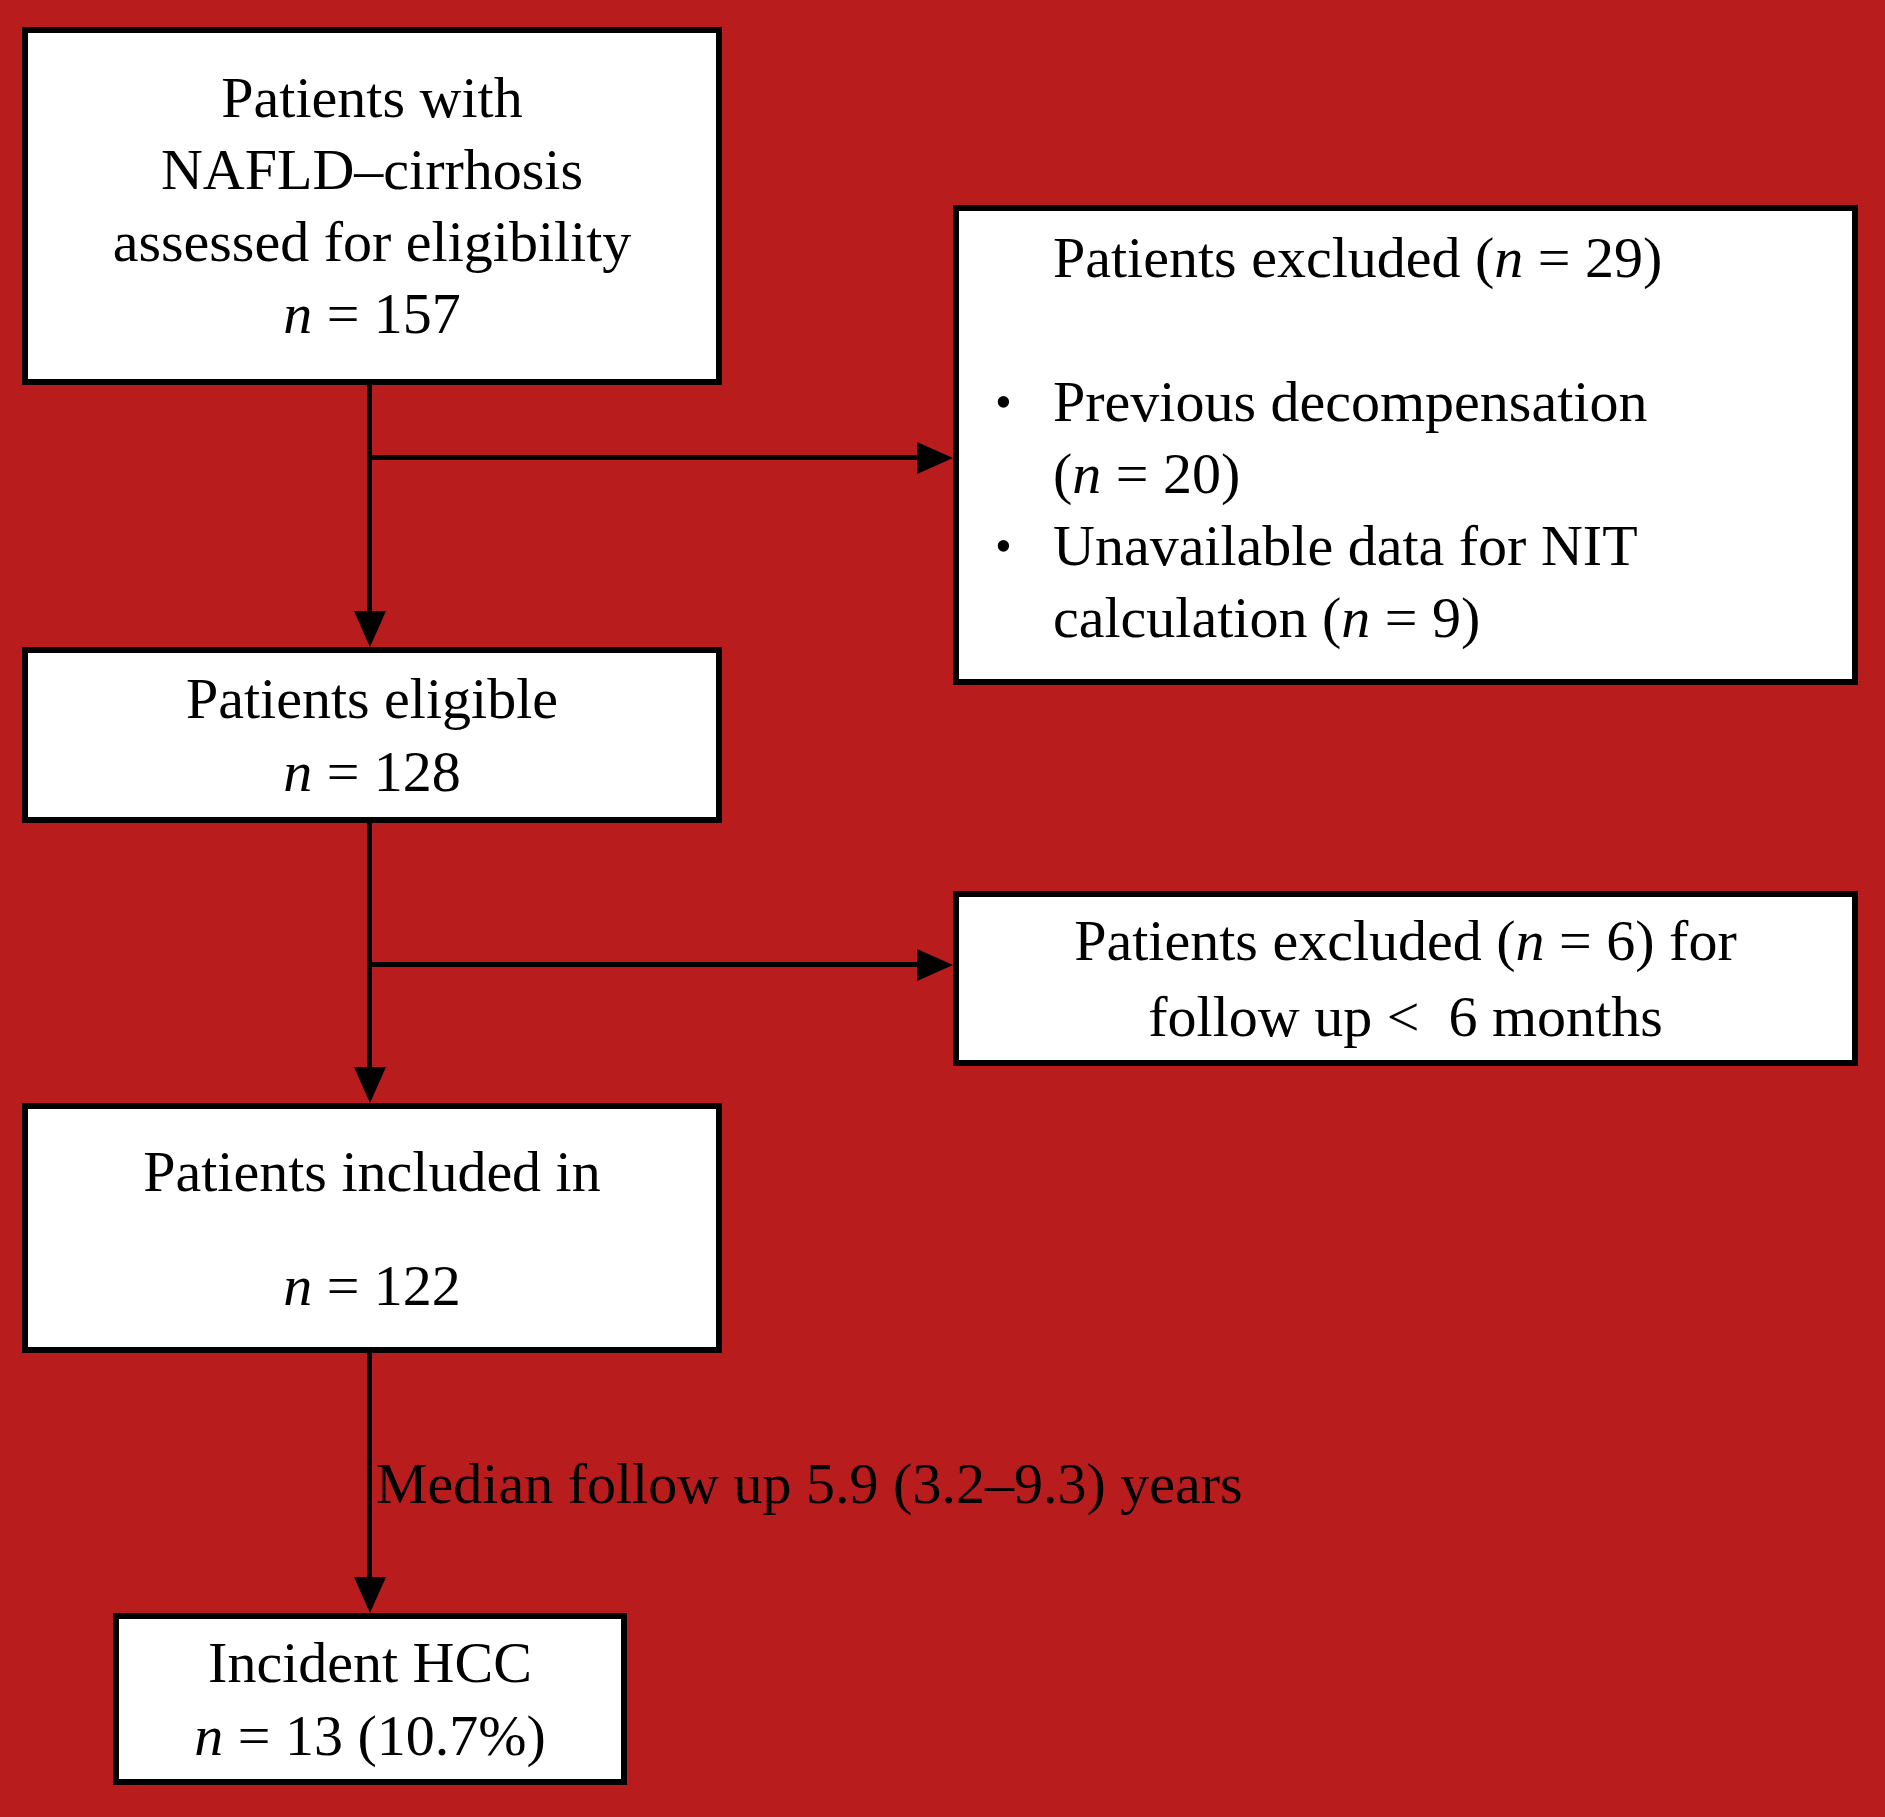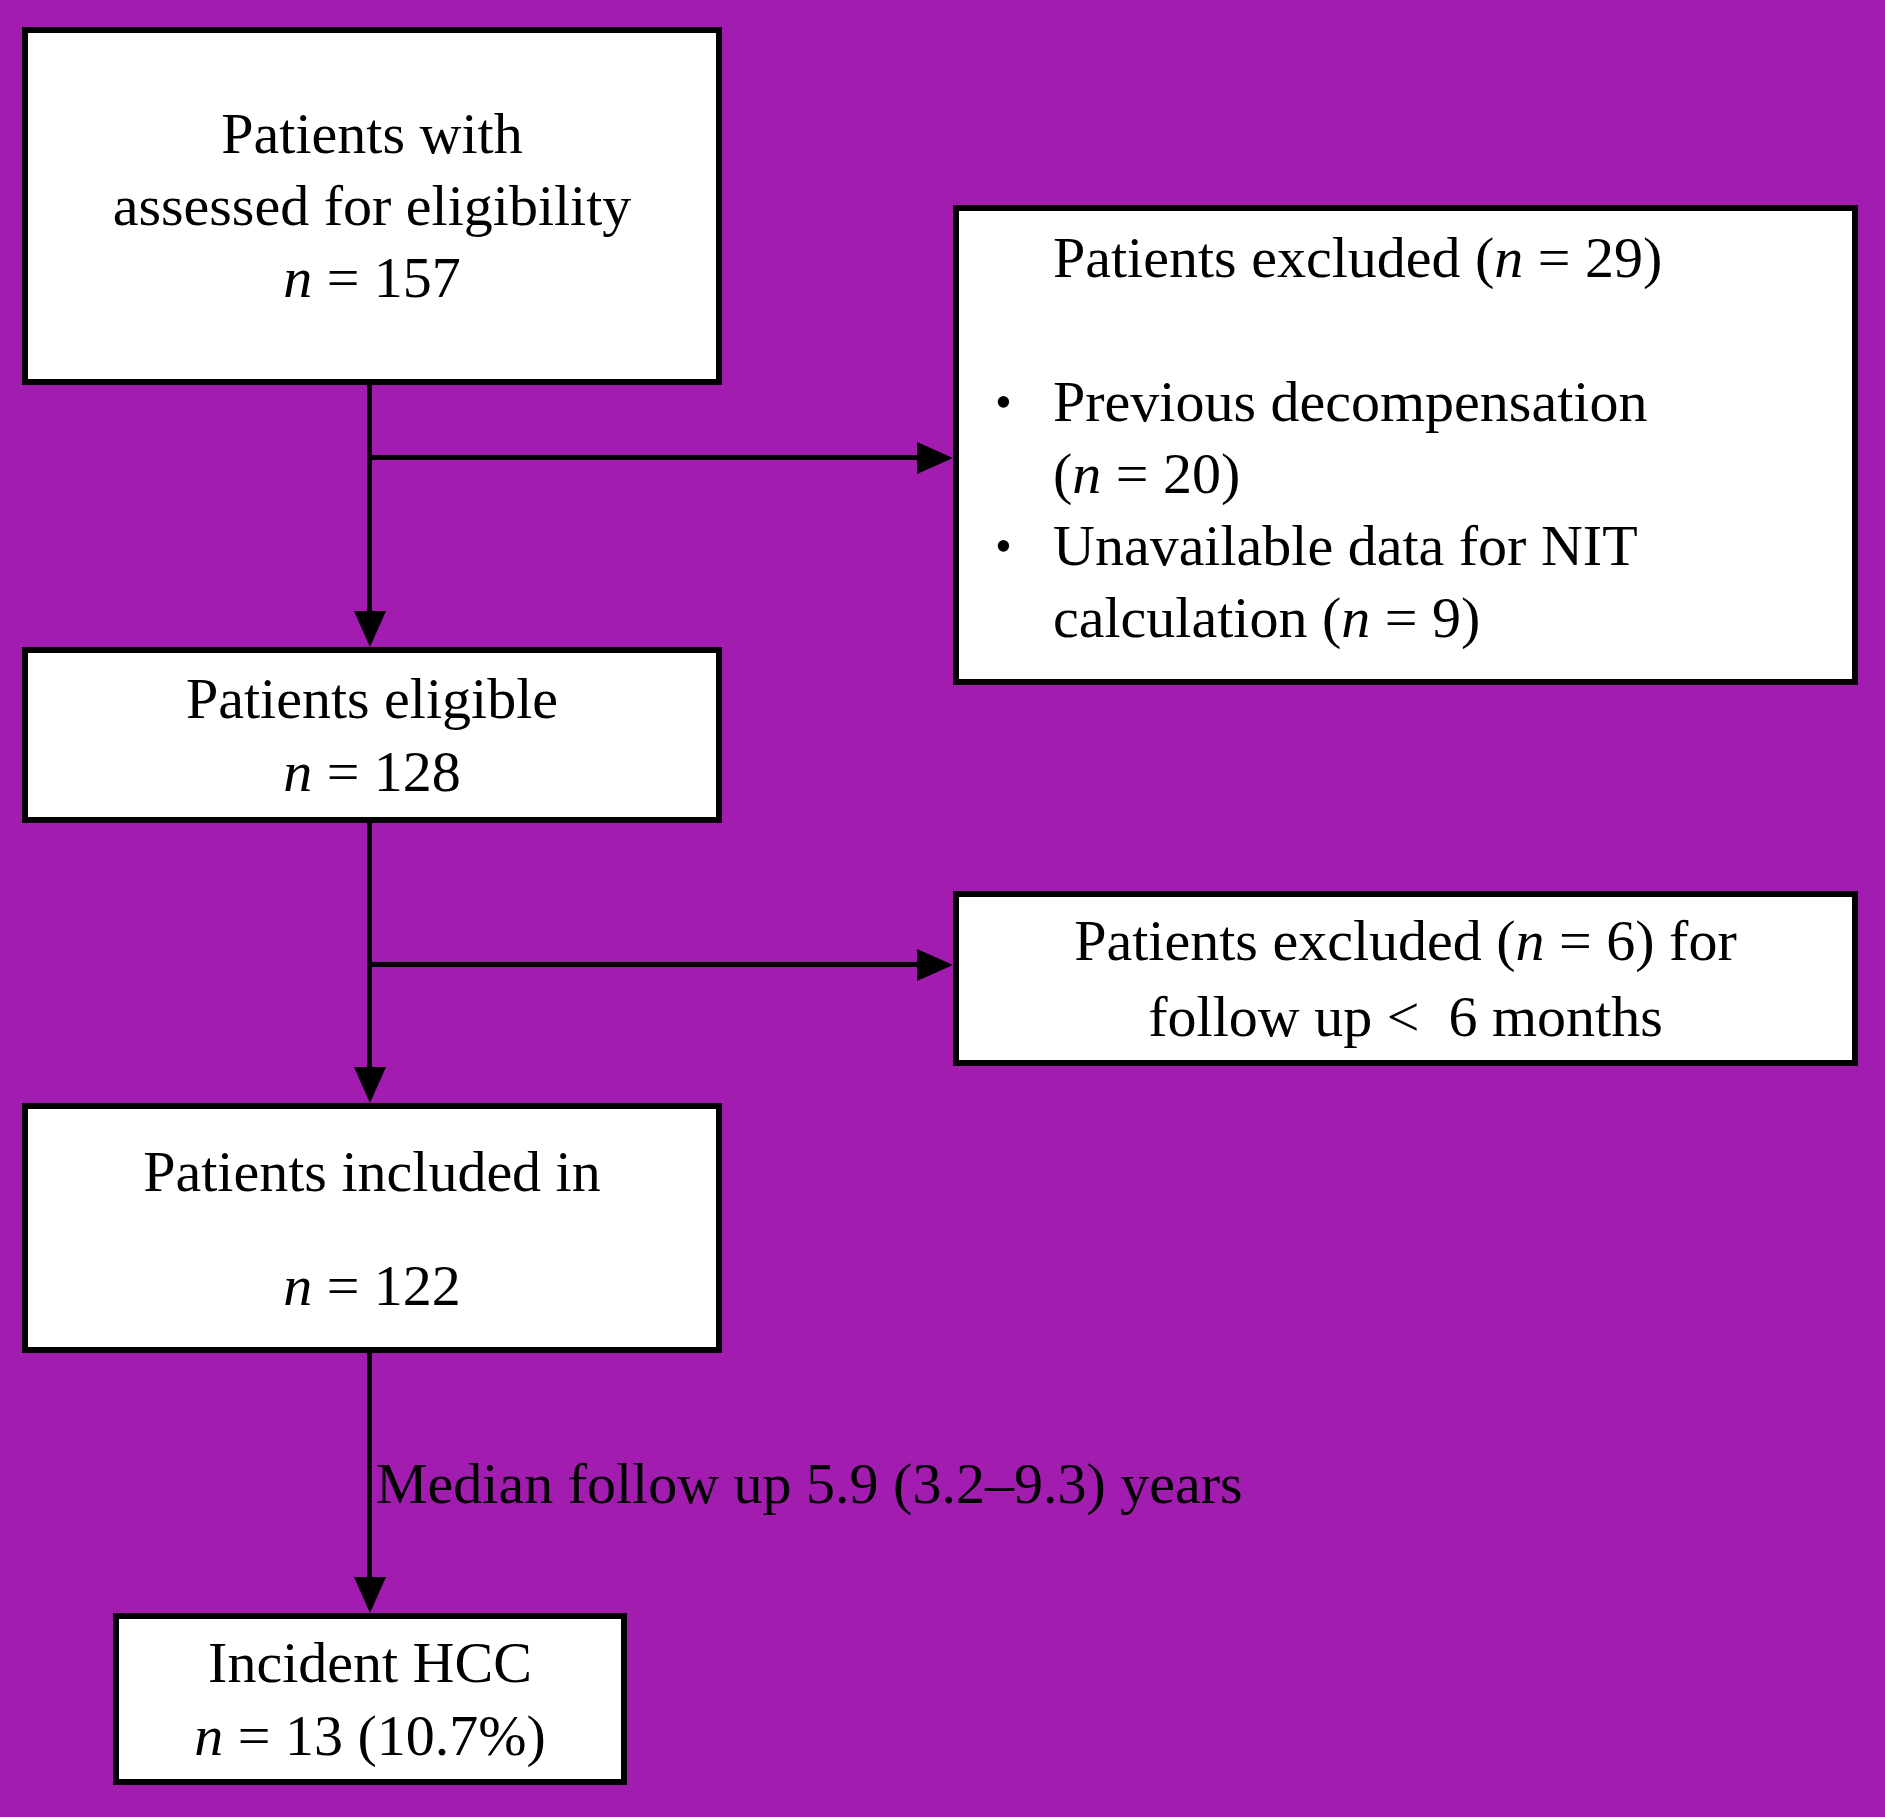--- a/index.html
+++ b/index.html
@@ -1,20 +1,20 @@
 <!DOCTYPE html>
 <html><head>
 <meta charset="utf-8">
 <style>
   html, body { margin: 0; padding: 0; background: #ffffff; }
   .canvas {
     position: relative;
     width: 1885px;
     height: 1817px;
-    background: #a21caf;
+    background: #b91c1c;
     color: #000000;
     font-family: "Liberation Serif", "DejaVu Serif", serif;
     overflow: hidden;
   }
   .box {
     position: absolute;
     box-sizing: border-box;
     border: 6px solid #000000;
     background: #ffffff;
     font-size: 58px;
@@ -85,20 +85,21 @@
     white-space: nowrap;
   }
 </style>
 </head>
 <body>
 
 <div class="canvas">
 
   <div class="box centered" id="box-assessed">
     <div>Patients with</div>
+    <div>NAFLD–cirrhosis</div>
     <div>assessed for eligibility</div>
     <div><span class="nvar">n</span><span> = 157</span></div>
   </div>
 
   <div class="vline" id="v1"></div>
   <div class="arrow-down" id="a1"></div>
   <div class="hline" id="h1"></div>
   <div class="arrow-right" id="a4"></div>
 
   <div class="box" id="box-excluded1">

